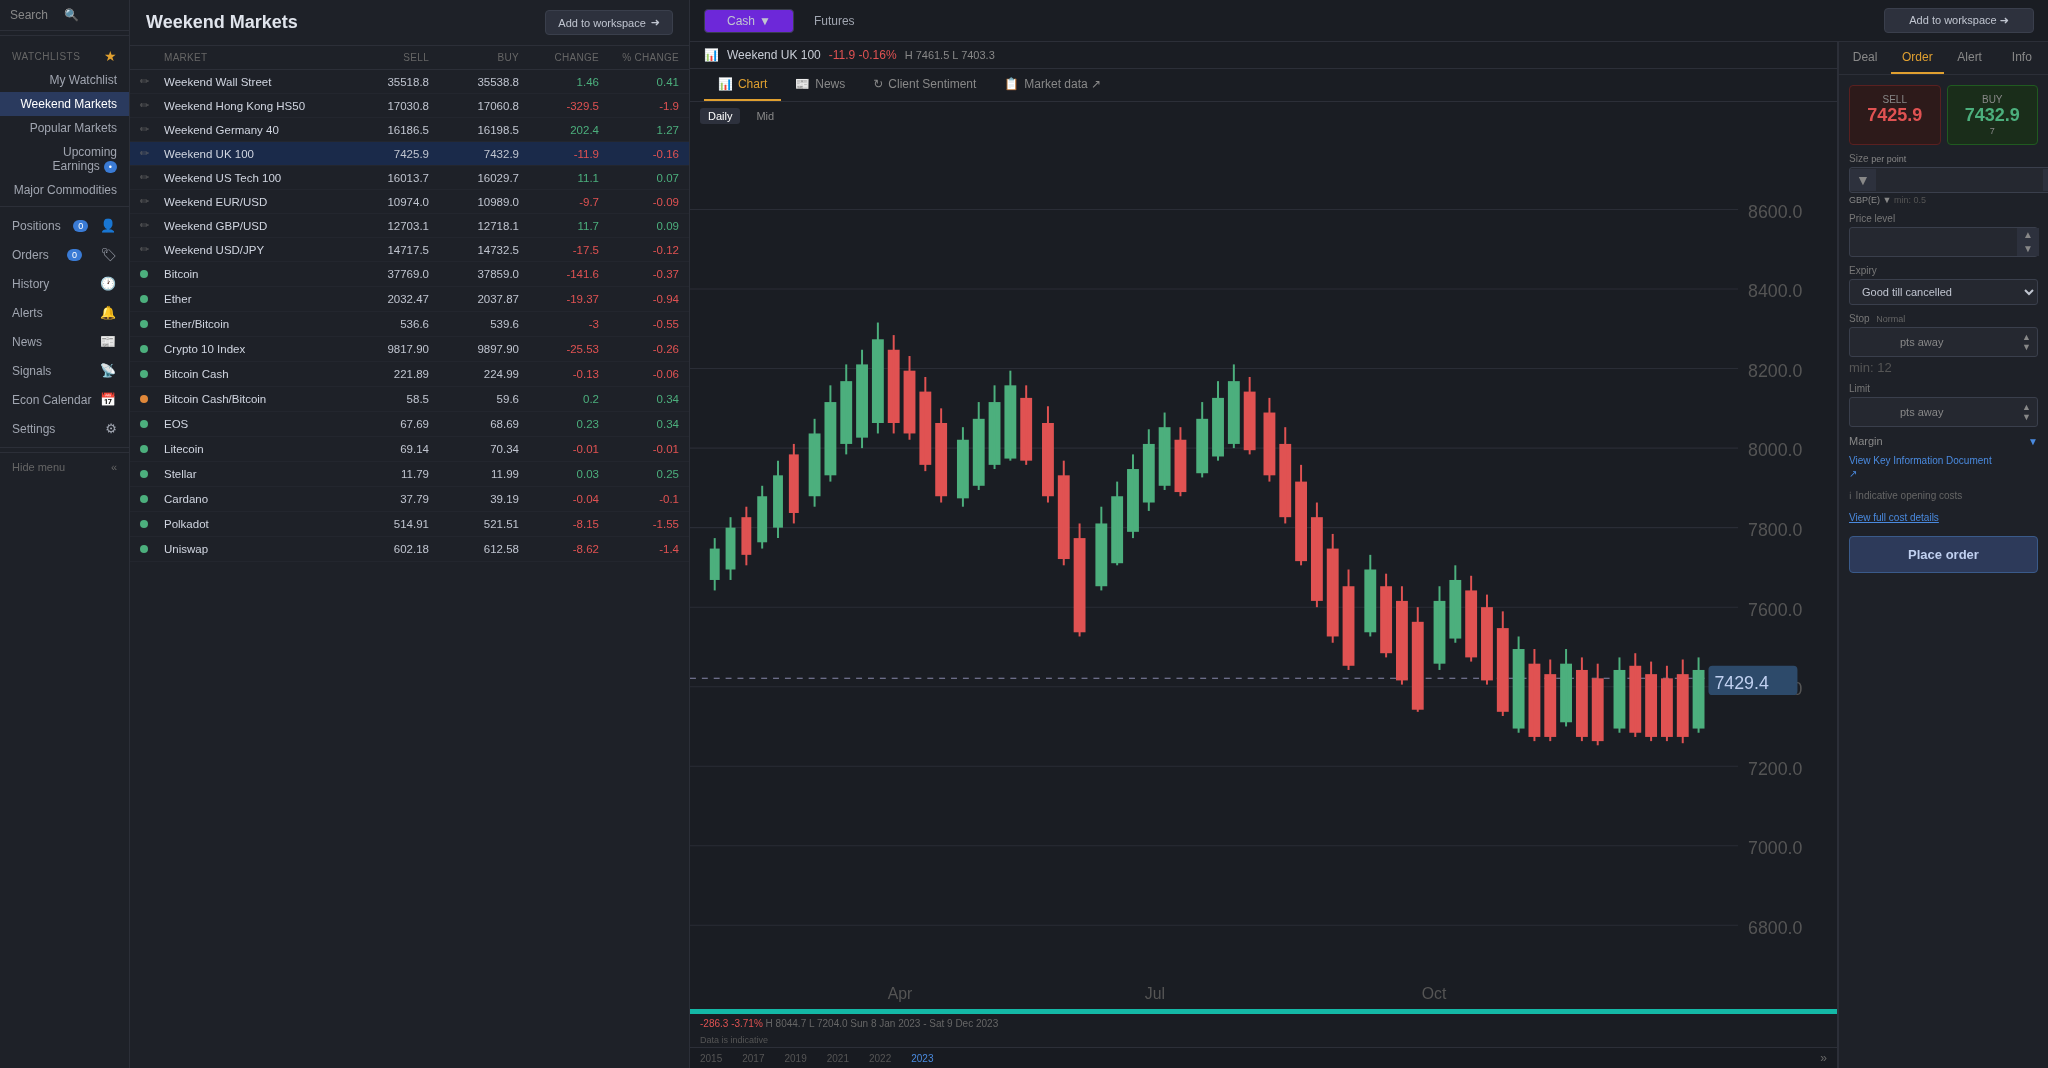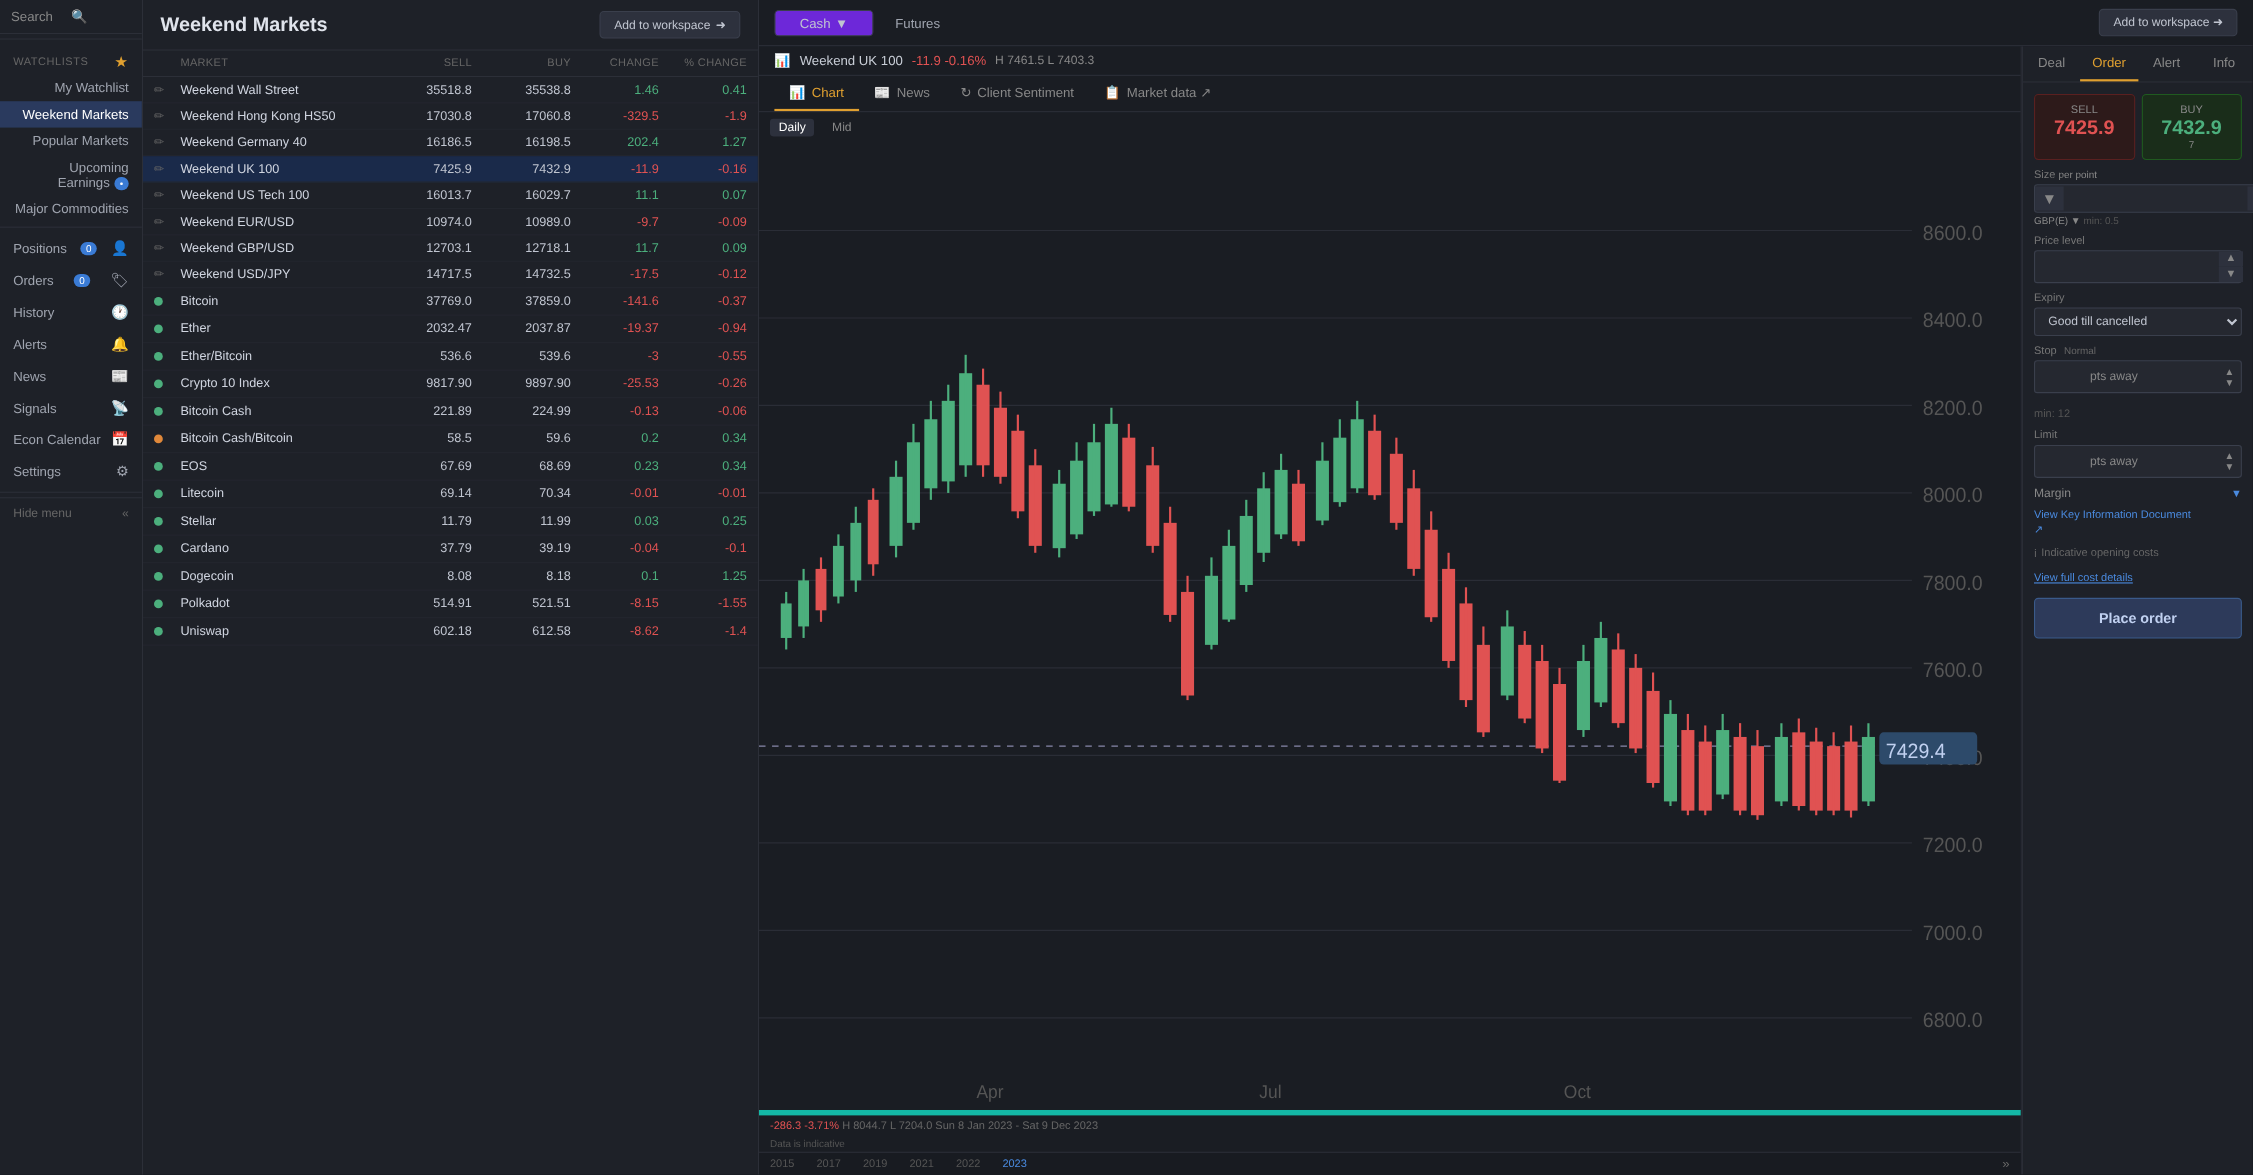--- a/index.html
+++ b/index.html
@@ -179,21 +179,21 @@
       color: #a0a5b0;
       padding: 4px 10px;
       font-size: 12px;
       cursor: pointer;
     }
     .add-ws-btn-right {
       margin-left: auto;
       background: #2d313d;
       border: 1px solid #3a3f4c;
       color: #c0c5d0;
-      padding: 5px 12px;
+      padding: 5px 24px;
       border-radius: 4px;
       cursor: pointer;
       font-size: 11px;
     }
 
     .chart-instrument-bar {
       display: flex;
       align-items: center;
       padding: 6px 14px;
       border-bottom: 1px solid #2c2f38;
@@ -649,28 +649,20 @@
               <span class="change-pos">0.03</span>
               <span class="change-pos">0.25</span>
             </div>
             <div class="market-row">
               <span><span class="dot dot-green"></span></span>
               <span class="name">Cardano</span>
               <span class="val">37.79</span>
               <span class="val">39.19</span>
               <span class="change-neg">-0.04</span>
               <span class="change-neg">-0.1</span>
-            </div>
-            <div class="market-row">
-              <span><span class="dot dot-green"></span></span>
-              <span class="name">Dogecoin</span>
-              <span class="val">8.08</span>
-              <span class="val">8.18</span>
-              <span class="change-pos">0.1</span>
-              <span class="change-pos">1.25</span>
             </div>
             <div class="market-row">
               <span><span class="dot dot-green"></span></span>
               <span class="name">Polkadot</span>
               <span class="val">514.91</span>
               <span class="val">521.51</span>
               <span class="change-neg">-8.15</span>
               <span class="change-neg">-1.55</span>
             </div>
             <div class="market-row">
@@ -1047,21 +1039,21 @@
                 <span style="color:#666;font-size:9px;margin-left:4px;">Normal</span>
               </div>
               <div class="pts-field">
                 <input type="text" style="">
                 <span>pts away</span>
                 <div style="display:flex;flex-direction:column;margin-left:auto;">
                   <button style="background:none;border:none;color:#888;cursor:pointer;font-size:9px;padding:0;">▲</button>
                   <button style="background:none;border:none;color:#888;cursor:pointer;font-size:9px;padding:0;">▼</button>
                 </div>
               </div>
-              <div style="font-size:10px;color:#555;margin-top:11px;">min: 12</div>
+              <div style="font-size:13px;color:#555;">min: 12</div>
             </div>
 
             <div class="field-row">
               <div class="field-label">Limit</div>
               <div class="pts-field">
                 <input type="text" style="">
                 <span>pts away</span>
                 <div style="display:flex;flex-direction:column;margin-left:auto;">
                   <button style="background:none;border:none;color:#888;cursor:pointer;font-size:9px;padding:0;">▲</button>
                   <button style="background:none;border:none;color:#888;cursor:pointer;font-size:9px;padding:0;">▼</button>

